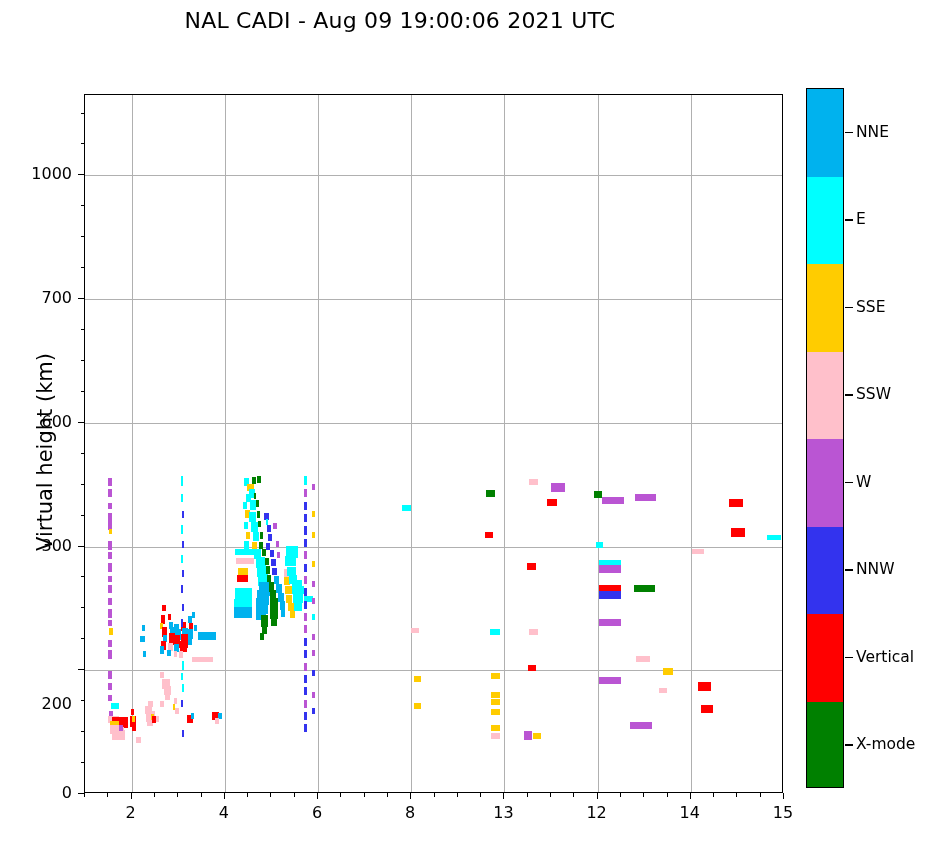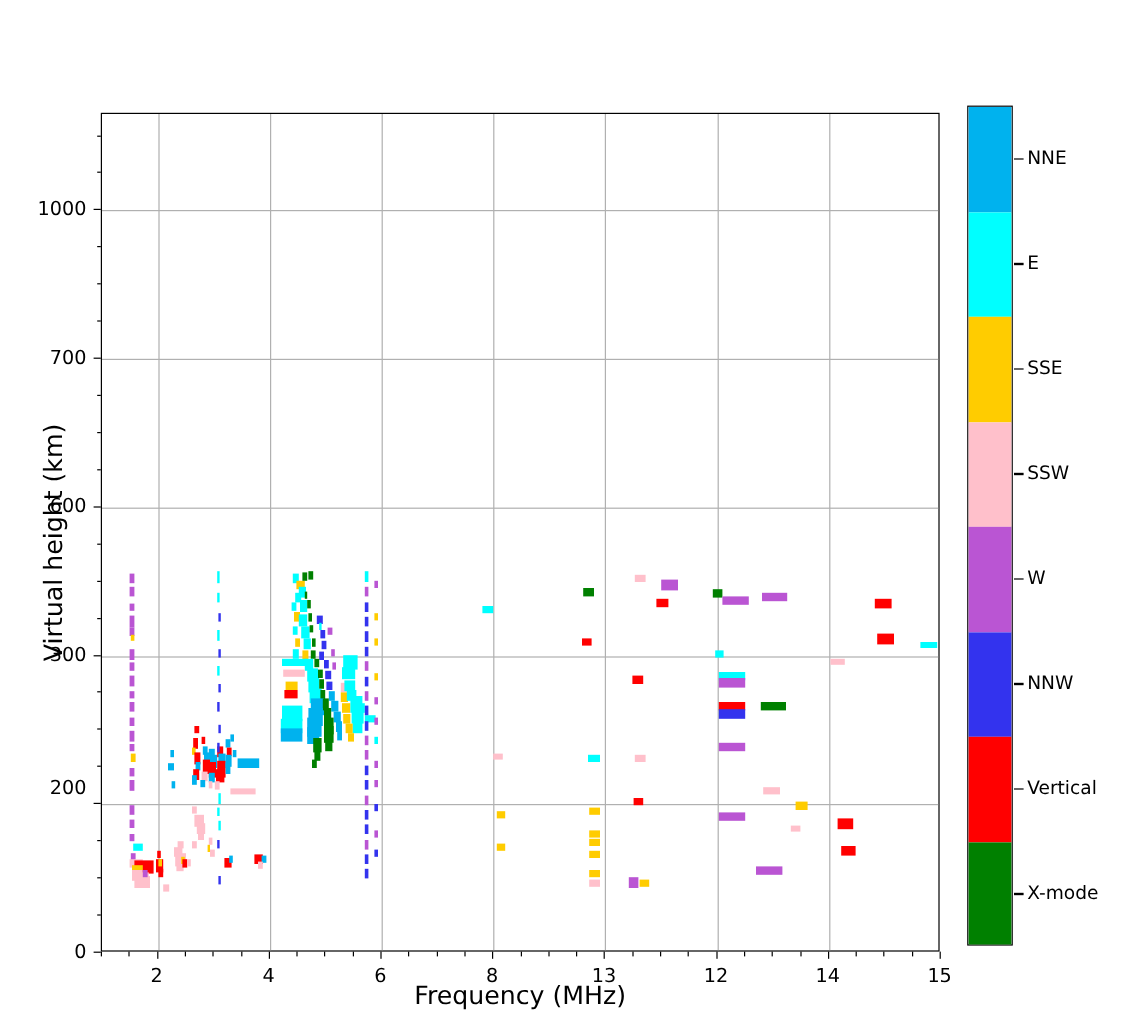--- a/index.html
+++ b/index.html
@@ -89,20 +89,21 @@
     font-size: 15.5px; color: #000;
     white-space: nowrap;
     transform: translateY(-50%);
   }
 </style>
 </head>
 <body>
 
 <div id="root">
 
+  <div id="title">NAL CADI - Aug 09 19:00:06 2021 UTC</div>
 
   <div id="plot">
       <div class="gridline-v" style="left: 46.6px;"></div>
       <div class="gridline-v" style="left: 139.8px;"></div>
       <div class="gridline-v" style="left: 233px;"></div>
       <div class="gridline-v" style="left: 326.2px;"></div>
       <div class="gridline-v" style="left: 419.4px;"></div>
       <div class="gridline-v" style="left: 512.6px;"></div>
       <div class="gridline-v" style="left: 605.8px;"></div>
       <div class="gridline-h" style="top: 575.283px;"></div>
@@ -365,21 +366,20 @@
       <div class="mark" style="left: 574.112px; top: 592.578px; width: 8.388px; height: 5px; background: rgb(255, 192, 203);"></div>
       <div class="mark" style="left: 613.256px; top: 586.866px; width: 13.048px; height: 9px; background: rgb(255, 0, 0);"></div>
       <div class="mark" style="left: 616.052px; top: 609.635px; width: 12.116px; height: 8px; background: rgb(255, 0, 0);"></div>
       <div class="mark" style="left: 606.732px; top: 454.015px; width: 12.116px; height: 5px; background: rgb(255, 192, 203);"></div>
       <div class="mark" style="left: 644.012px; top: 404.265px; width: 13.98px; height: 8px; background: rgb(255, 0, 0);"></div>
       <div class="mark" style="left: 645.876px; top: 433.458px; width: 13.98px; height: 9px; background: rgb(255, 0, 0);"></div>
       <div class="mark" style="left: 682.224px; top: 440.406px; width: 13.98px; height: 5px; background: rgb(0, 255, 255);"></div>
     </div>
 
   <div id="ylabel">Virtual height (km)</div>
-  <div id="xlabel">Frequency (MHz)</div>
 
   <div id="colorbar">
       <div class="cb-seg" style="height: 87.5px; background: rgb(0, 178, 238);"></div>
       <div class="cb-seg" style="height: 87.5px; background: rgb(0, 255, 255);"></div>
       <div class="cb-seg" style="height: 87.5px; background: rgb(255, 204, 0);"></div>
       <div class="cb-seg" style="height: 87.5px; background: rgb(255, 192, 203);"></div>
       <div class="cb-seg" style="height: 87.5px; background: rgb(186, 85, 211);"></div>
       <div class="cb-seg" style="height: 87.5px; background: rgb(51, 51, 238);"></div>
       <div class="cb-seg" style="height: 87.5px; background: rgb(255, 0, 0);"></div>
       <div class="cb-seg" style="height: 87.5px; background: rgb(0, 128, 0);"></div>
@@ -441,21 +441,21 @@
     <div class="tick-y" style="top: 359.991px; left: 80.5px; width: 3.5px;"></div>
     <div class="tick-y" style="top: 329.062px; left: 80.5px; width: 3.5px;"></div>
     <div class="tick-y" style="top: 298.133px; left: 78px; width: 6px;"></div>
     <div class="tick-y" style="top: 267.204px; left: 80.5px; width: 3.5px;"></div>
     <div class="tick-y" style="top: 236.274px; left: 80.5px; width: 3.5px;"></div>
     <div class="tick-y" style="top: 205.345px; left: 80.5px; width: 3.5px;"></div>
     <div class="tick-y" style="top: 174.416px; left: 78px; width: 6px;"></div>
     <div class="tick-y" style="top: 143.487px; left: 80.5px; width: 3.5px;"></div>
     <div class="tick-y" style="top: 112.558px; left: 80.5px; width: 3.5px;"></div>
     <div class="ticklabel-y" style="left: 12px; top: 783px;">0</div>
-    <div class="ticklabel-y" style="left: 12px; top: 647px;">200</div>
+    <div class="ticklabel-y" style="left: 12px; top: 694px;">200</div>
     <div class="ticklabel-y" style="left: 12px; top: 535.566px;">300</div>
     <div class="ticklabel-y" style="left: 12px; top: 411.85px;">600</div>
     <div class="ticklabel-y" style="left: 12px; top: 288.133px;">700</div>
     <div class="ticklabel-y" style="left: 12px; top: 164.416px;">1000</div>
     <div class="cb-tick" style="top: 131.75px;"></div>
     <div class="cb-label" style="top: 131.75px;">NNE</div>
     <div class="cb-tick" style="top: 219.25px;"></div>
     <div class="cb-label" style="top: 219.25px;">E</div>
     <div class="cb-tick" style="top: 306.75px;"></div>
     <div class="cb-label" style="top: 306.75px;">SSE</div>

